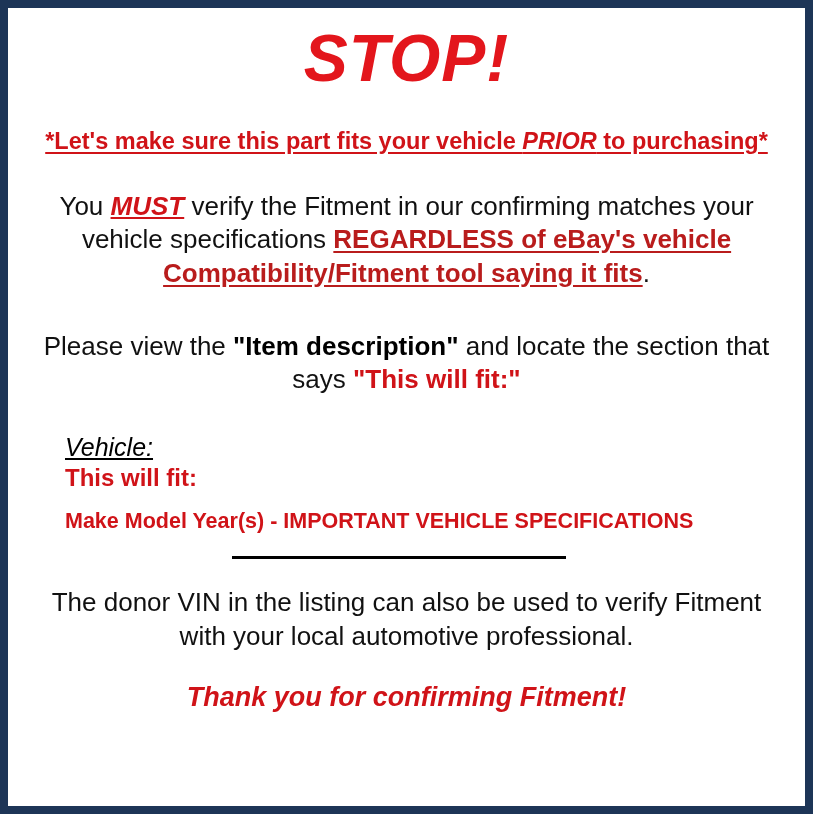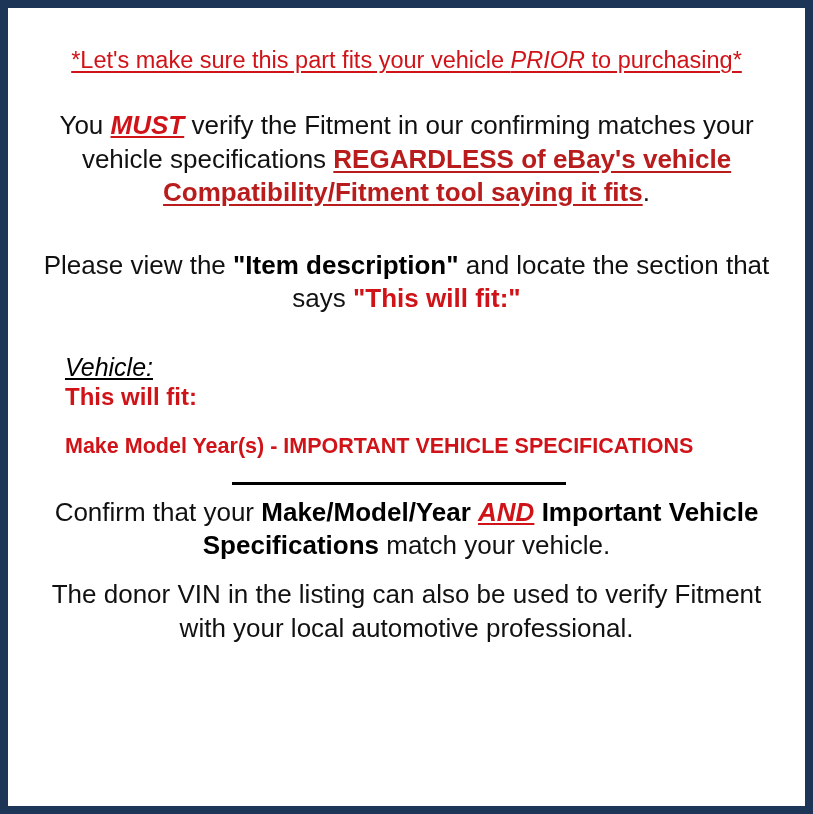--- a/index.html
+++ b/index.html
@@ -36,21 +36,21 @@
     font-weight: bold;
     font-style: italic;
     color: #e3161c;
     letter-spacing: 1px;
     line-height: 1.1;
     margin: 8px 0 0 0;
   }
 
   .subhead {
     font-size: 23.5px;
-    font-weight: normal;
+    font-weight: bold;
     color: #d01318;
     text-decoration: underline;
     text-underline-offset: 3px;
     line-height: 1.25;
     margin: 32px 0 0 0;
     white-space: nowrap;
   }
   .subhead .ital { font-style: italic; }
 
   .para {
@@ -105,21 +105,21 @@
     font-size: 24px;
     font-weight: bold;
     color: #d01318;
     line-height: 1.2;
     margin-top: 2px;
   }
   .example-spec {
     font-size: 21.5px;
     font-weight: bold;
     color: #d01318;
-    margin-top: 22px;
+    margin-top: 16px;
     line-height: 1.2;
     white-space: nowrap;
   }
 
   .divider-wrap {
     margin-top: 22px;
     height: 14px;
   }
   .divider-rule {
     width: 334px;
@@ -137,36 +137,37 @@
     margin-top: 28px;
     line-height: 1.2;
   }
 </style>
 </head>
 <body>
 
 <div class="notice-frame">
   <div class="notice-inner">
 
+    <div class="stop-heading">STOP!</div>
 
     <div class="subhead"><span>*Let's make sure this part fits your vehicle </span><span class="ital">PRIOR</span><span> to purchasing*</span></div>
 
     <p class="para para-must"><span>You </span><span class="em-red-bui">MUST</span><span> verify the Fitment in our confirming matches your vehicle specifications </span><span class="em-red-bu">REGARDLESS of eBay's vehicle Compatibility/Fitment tool saying it fits</span><span>.</span></p>
 
     <p class="para para-view"><span>Please view the </span><span class="em-black-b">"Item description"</span><span> and locate the section that says </span><span class="em-red-b">"This will fit:"</span></p>
 
     <div class="example-block">
       <div class="example-label">Vehicle:</div>
       <div class="example-fit">This will fit:</div>
       <div class="example-spec">Make Model Year(s) - IMPORTANT VEHICLE SPECIFICATIONS</div>
     </div>
 
     <div class="divider-wrap">
       <div class="divider-rule"></div>
     </div>
 
-    <p class="para para-confirm"><span>Confirm that your </span><span class="em-black-b">Make/Model/Year</span><span> </span><span class="em-red-bui">AND</span><span> </span><span class="em-black-b">Important Vehicle Specifications</span><span> match your vehicle.</span></p>
 
     <p class="para para-vin">The donor VIN in the listing can also be used to verify Fitment with your local automotive professional.</p>
 
+    <div class="thanks">Thank you for confirming Fitment!</div>
 
   </div>
 </div>
 
 </body></html>

